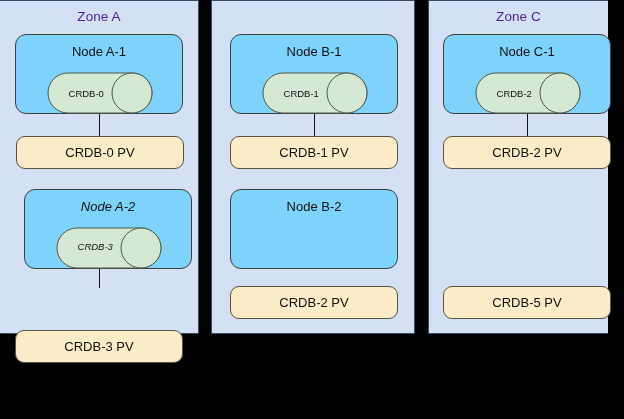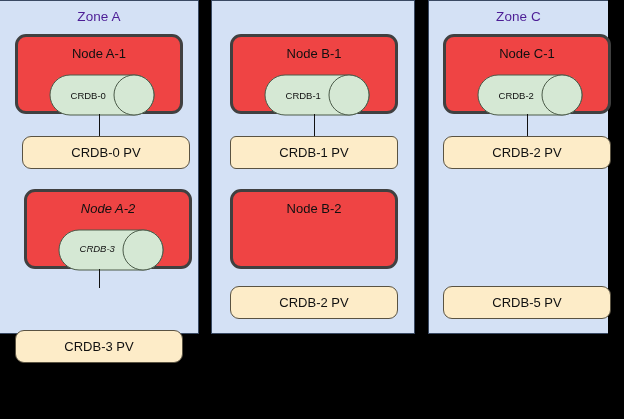--- a/index.html
+++ b/index.html
@@ -43,22 +43,22 @@
     right: 0;
     text-align: center;
     font-size: 13.5px;
     color: #4c1d95;
     letter-spacing: 0.1px;
   }
 
   
   .node {
     position: absolute;
-    background: #ef4444;
-    border: 3px solid #404040;
+    background: #7dd3fc;
+    border: 1px solid #404040;
     border-radius: 11px;
     box-sizing: border-box;
   }
   .node-title {
     position: absolute;
     top: 9px;
     left: 0;
     right: 0;
     text-align: center;
     font-size: 13px;
@@ -120,21 +120,21 @@
       <div class="cyl" style="left:31px; top:37px; width:106px; height:42px;">
         <svg width="106" height="42" viewBox="0 0 106 42">
           <path d="M21,1 H85 A20,20 0 0 1 85,41 H21 A20,20 0 0 1 21,1 Z" fill="#d5e8d4" stroke="#4a5a48" stroke-width="1"></path>
           <ellipse cx="85" cy="21" rx="20" ry="20" fill="#d5e8d4" stroke="#4a5a48" stroke-width="1"></ellipse>
         </svg>
         <div class="cyl-label">CRDB-0</div>
       </div>
     </div>
     <div class="connector" style="left:99px; top:113px; height:22px;"></div>
 
-    <div class="pv" style="left:22px; top:135px; width:168px; height:33px;">
+    <div class="pv" style="left:16px; top:135px; width:168px; height:33px;">
       <span>CRDB-0 PV</span>
     </div>
 
     <div class="node" style="left:24px; top:188px; width:168px; height:80px;font-style:italic;">
       <div class="node-title">Node A-2</div>
 
       <div class="cyl" style="left:31px; top:37px; width:106px; height:38px;">
         <svg width="106" height="42" viewBox="0 0 106 42">
           <path d="M21,1 H85 A20,20 0 0 1 85,41 H21 A20,20 0 0 1 21,1 Z" fill="#d5e8d4" stroke="#4a5a48" stroke-width="1"></path>
           <ellipse cx="85" cy="21" rx="20" ry="20" fill="#d5e8d4" stroke="#4a5a48" stroke-width="1"></ellipse>
@@ -157,21 +157,21 @@
       <div class="cyl" style="left:31px; top:37px; width:106px; height:42px;">
         <svg width="106" height="42" viewBox="0 0 106 42">
           <path d="M21,1 H85 A20,20 0 0 1 85,41 H21 A20,20 0 0 1 21,1 Z" fill="#d5e8d4" stroke="#4a5a48" stroke-width="1"></path>
           <ellipse cx="85" cy="21" rx="20" ry="20" fill="#d5e8d4" stroke="#4a5a48" stroke-width="1"></ellipse>
         </svg>
         <div class="cyl-label">CRDB-1</div>
       </div>
     </div>
     <div class="connector" style="left:102px; top:113px; height:22px;"></div>
 
-    <div class="pv" style="left:18px; top:135px; width:168px; height:33px;border-radius:6px;">
+    <div class="pv" style="left:18px; top:135px; width:168px; height:33px;">
       <span>CRDB-1 PV</span>
     </div>
 
     <div class="node" style="left:18px; top:188px; width:168px; height:80px;">
       <div class="node-title">Node B-2</div>
     </div>
 
     <div class="pv" style="left:18px; top:285px; width:168px; height:33px;">
       <span>CRDB-2 PV</span>
     </div>

